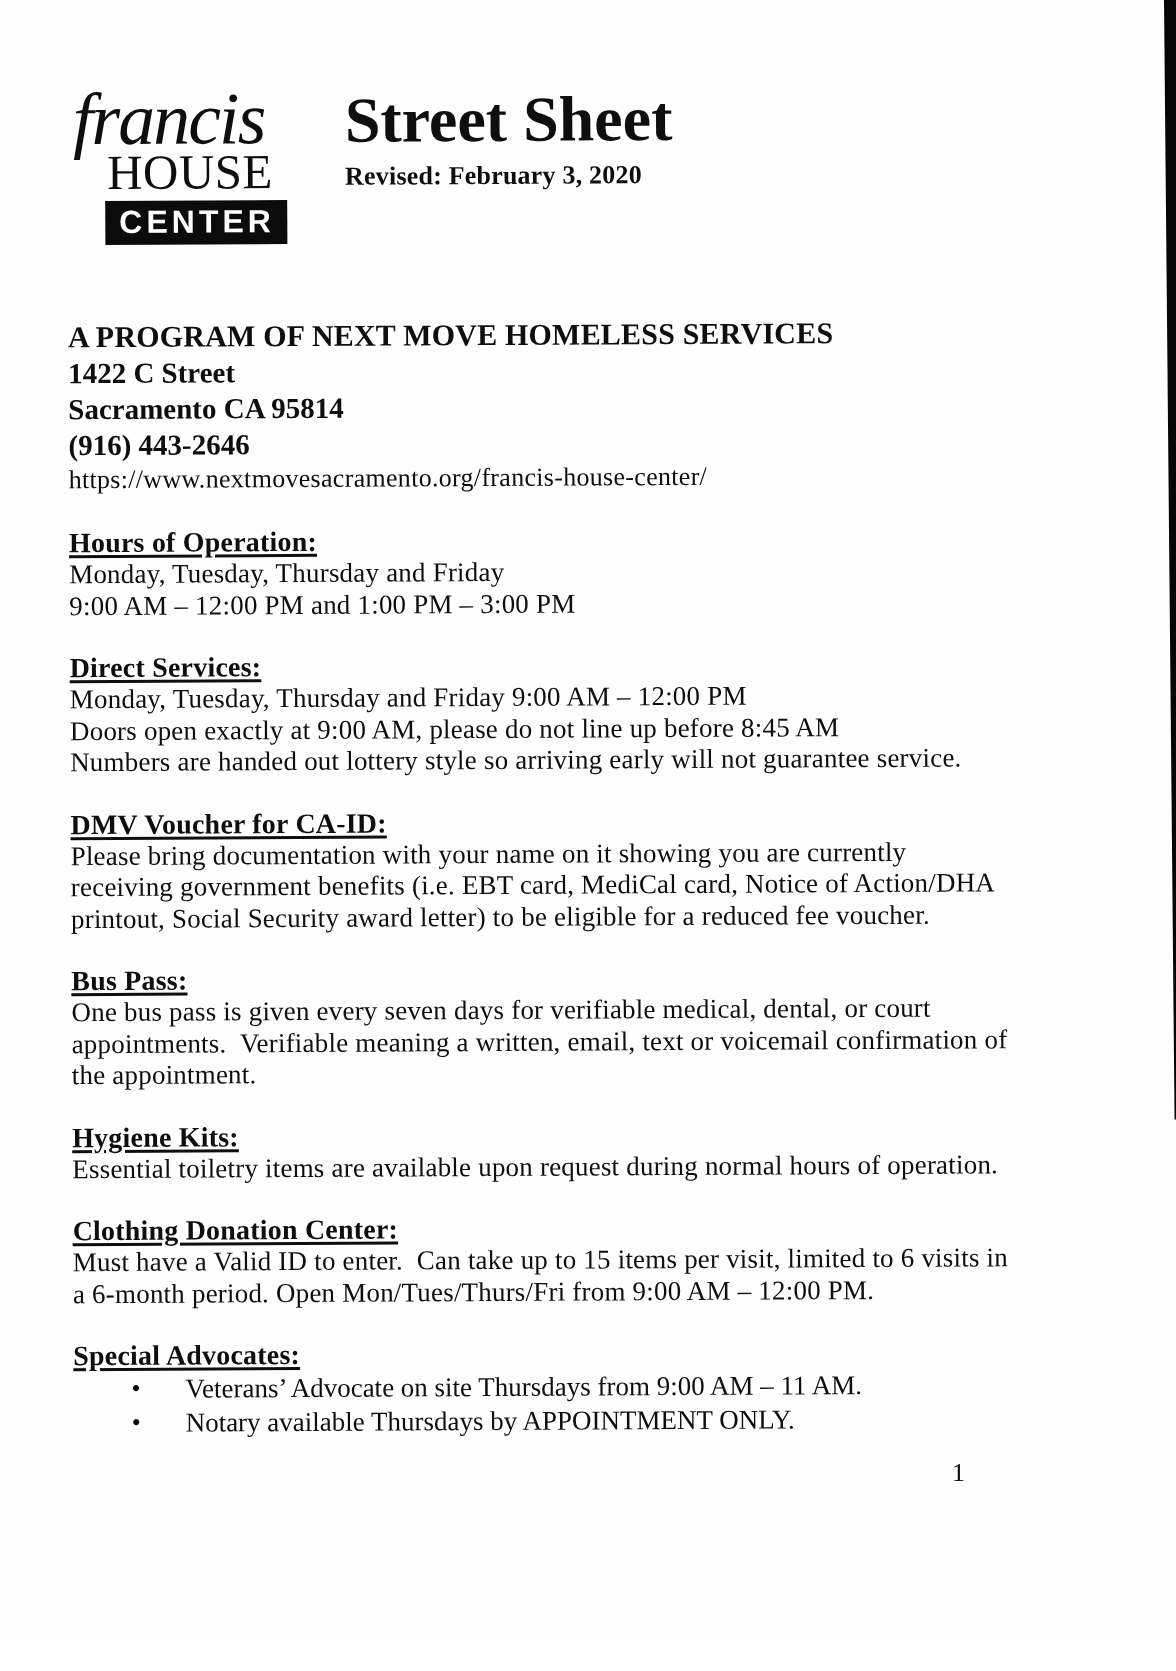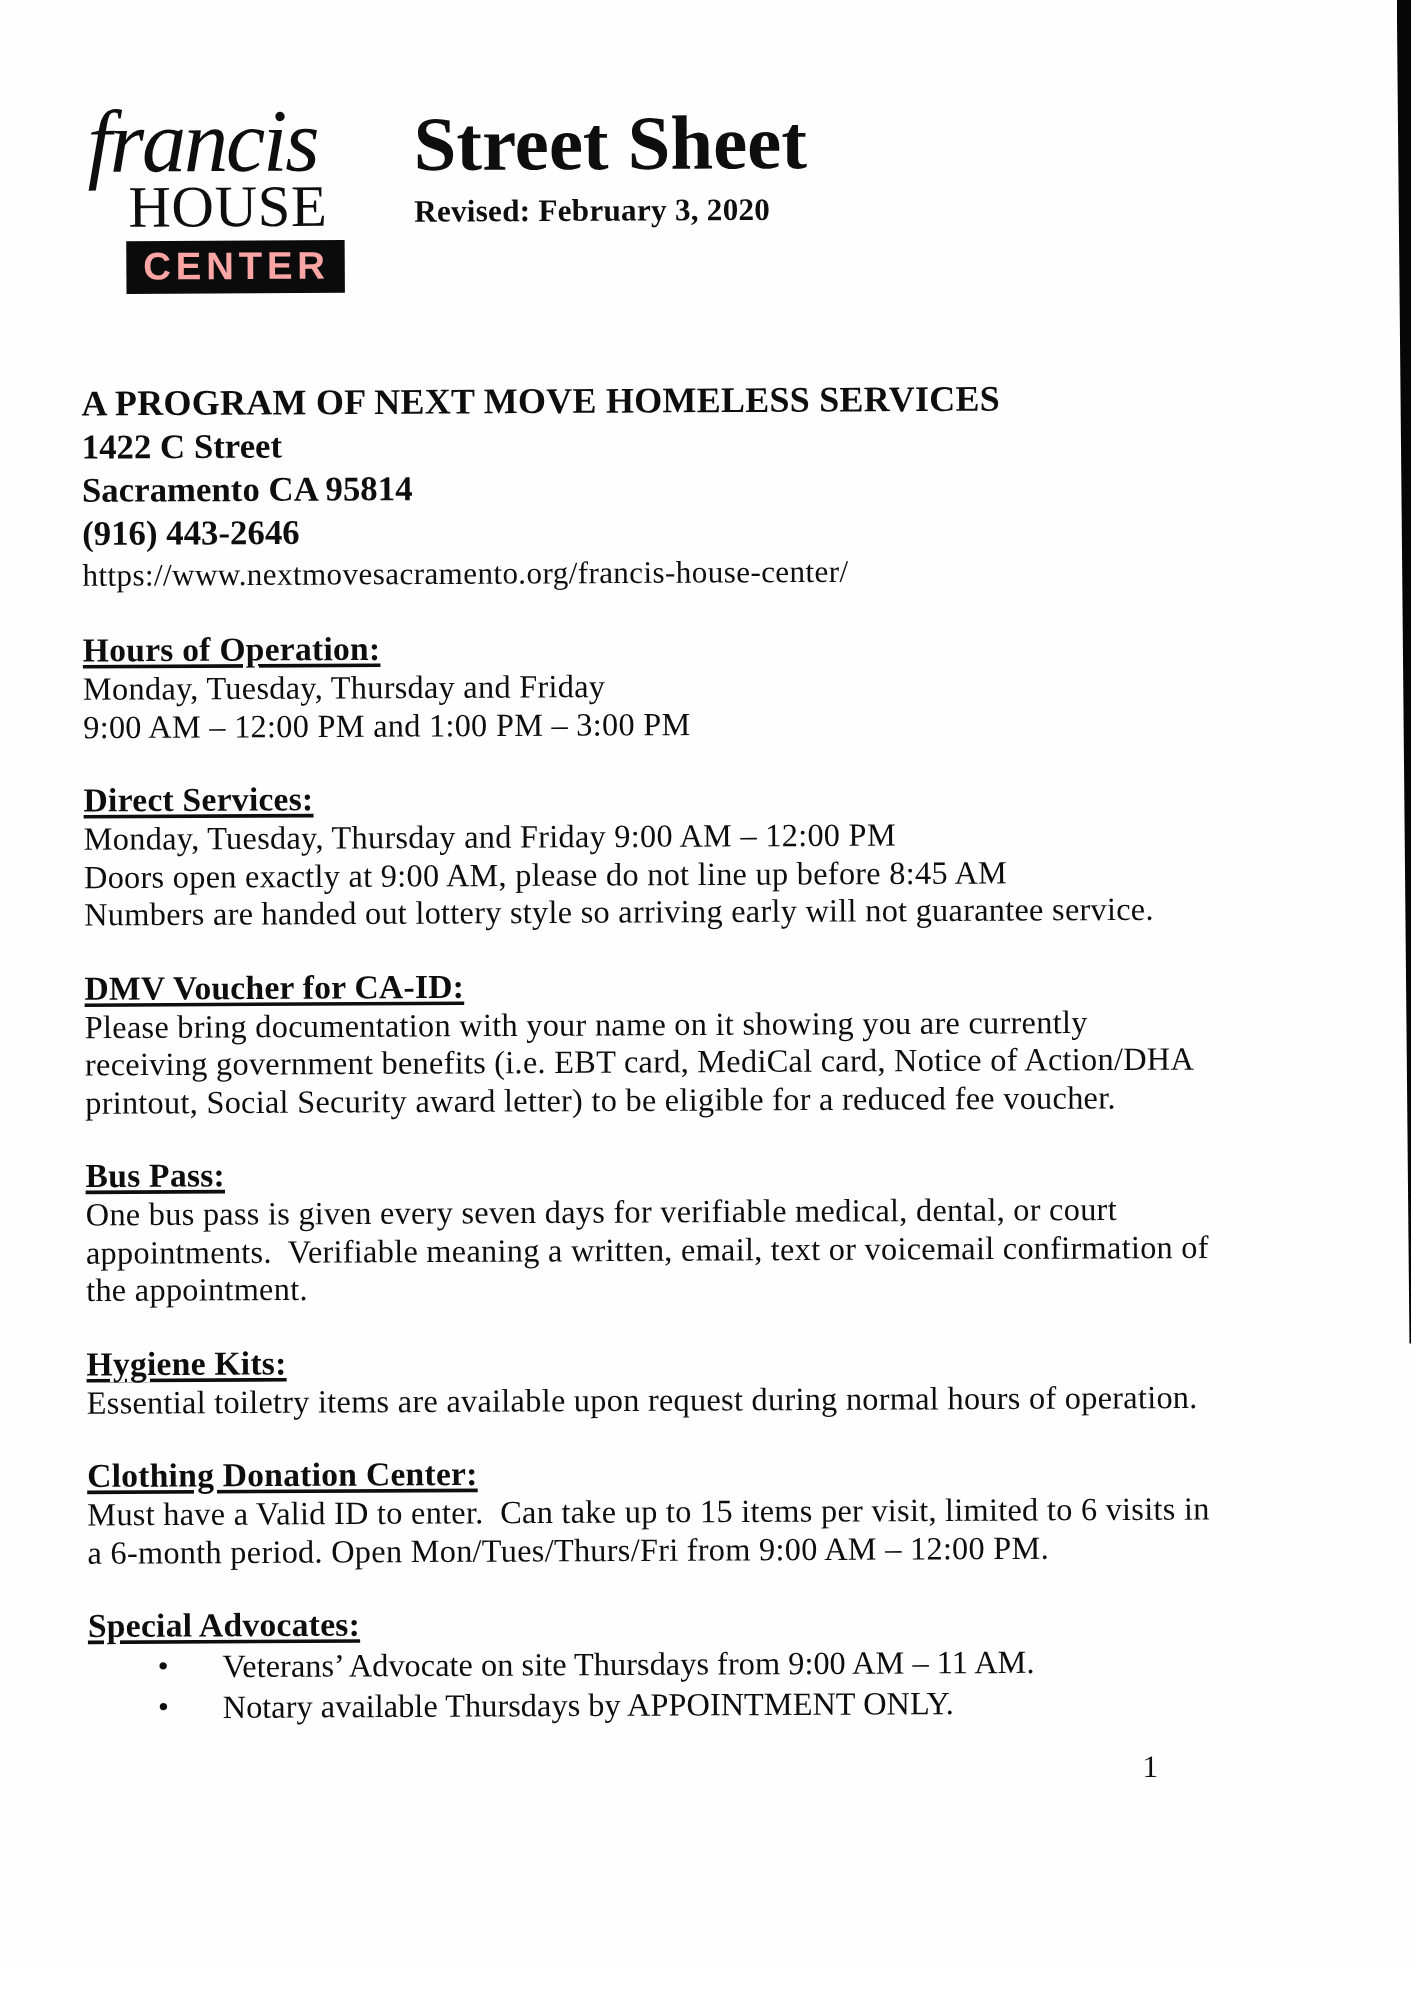--- a/index.html
+++ b/index.html
@@ -36,21 +36,21 @@
   .logo-house {
     font-size: 49px;
     line-height: 0.92;
     letter-spacing: 0.5px;
     margin-left: 40px;
     margin-top: -6px;
   }
   .logo-center {
     display: inline-block;
     background: #0b0b0b;
-    color: #fca5a5;
+    color: #ffffff;
     font-family: "Liberation Sans", sans-serif;
     font-weight: bold;
     font-size: 32px;
     letter-spacing: 4px;
     line-height: 1.0;
     padding: 5px 12px 7px 14px;
     margin-left: 38px;
     margin-top: 6px;
   }
   .title-block { margin-left: 28px; padding-top: 2px; }

